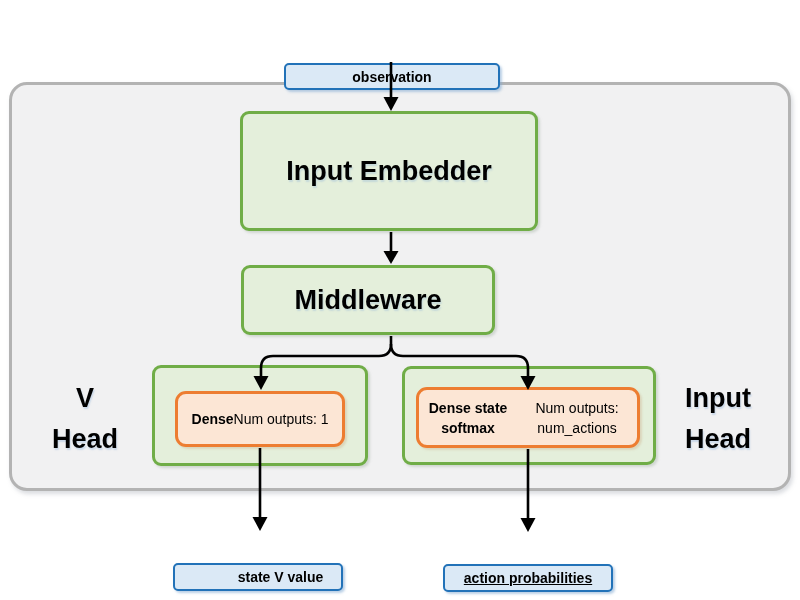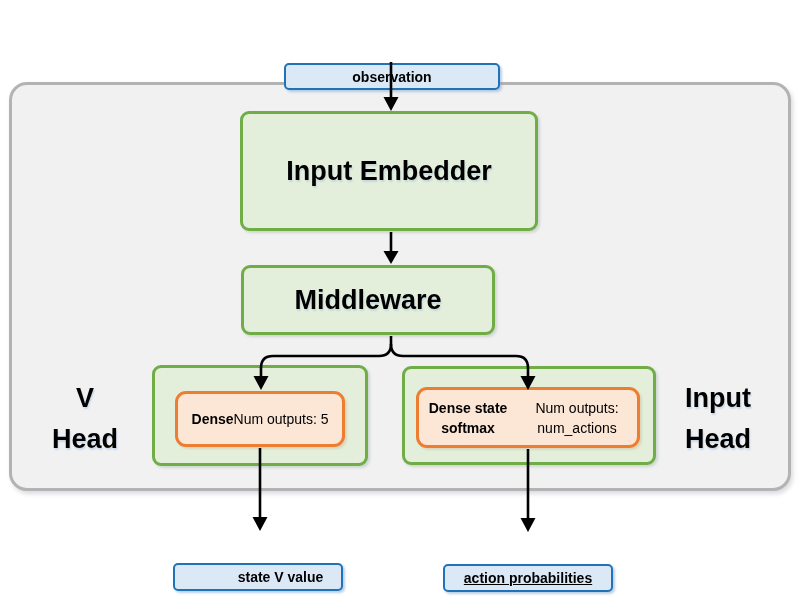--- a/index.html
+++ b/index.html
@@ -100,21 +100,21 @@
   <div class="node box-green middleware">
     <span class="big-label">Middleware</span>
   </div>
 
   <div class="node box-green vhead-box"></div>
 
   <div class="node box-green phead-box"></div>
 
   <div class="node box-orange vdense">
     <span class="title">Dense</span>
-    <span>Num outputs: 5</span>
+    <span>Num outputs: 1</span>
   </div>
 
   <div class="node box-orange pdense">
     <span class="title">Dense state softmax</span>
     <span>Num outputs: num_actions</span>
   </div>
 
   <div class="head-label vhead-label">
     <div>V</div>
     <div>Head</div>

